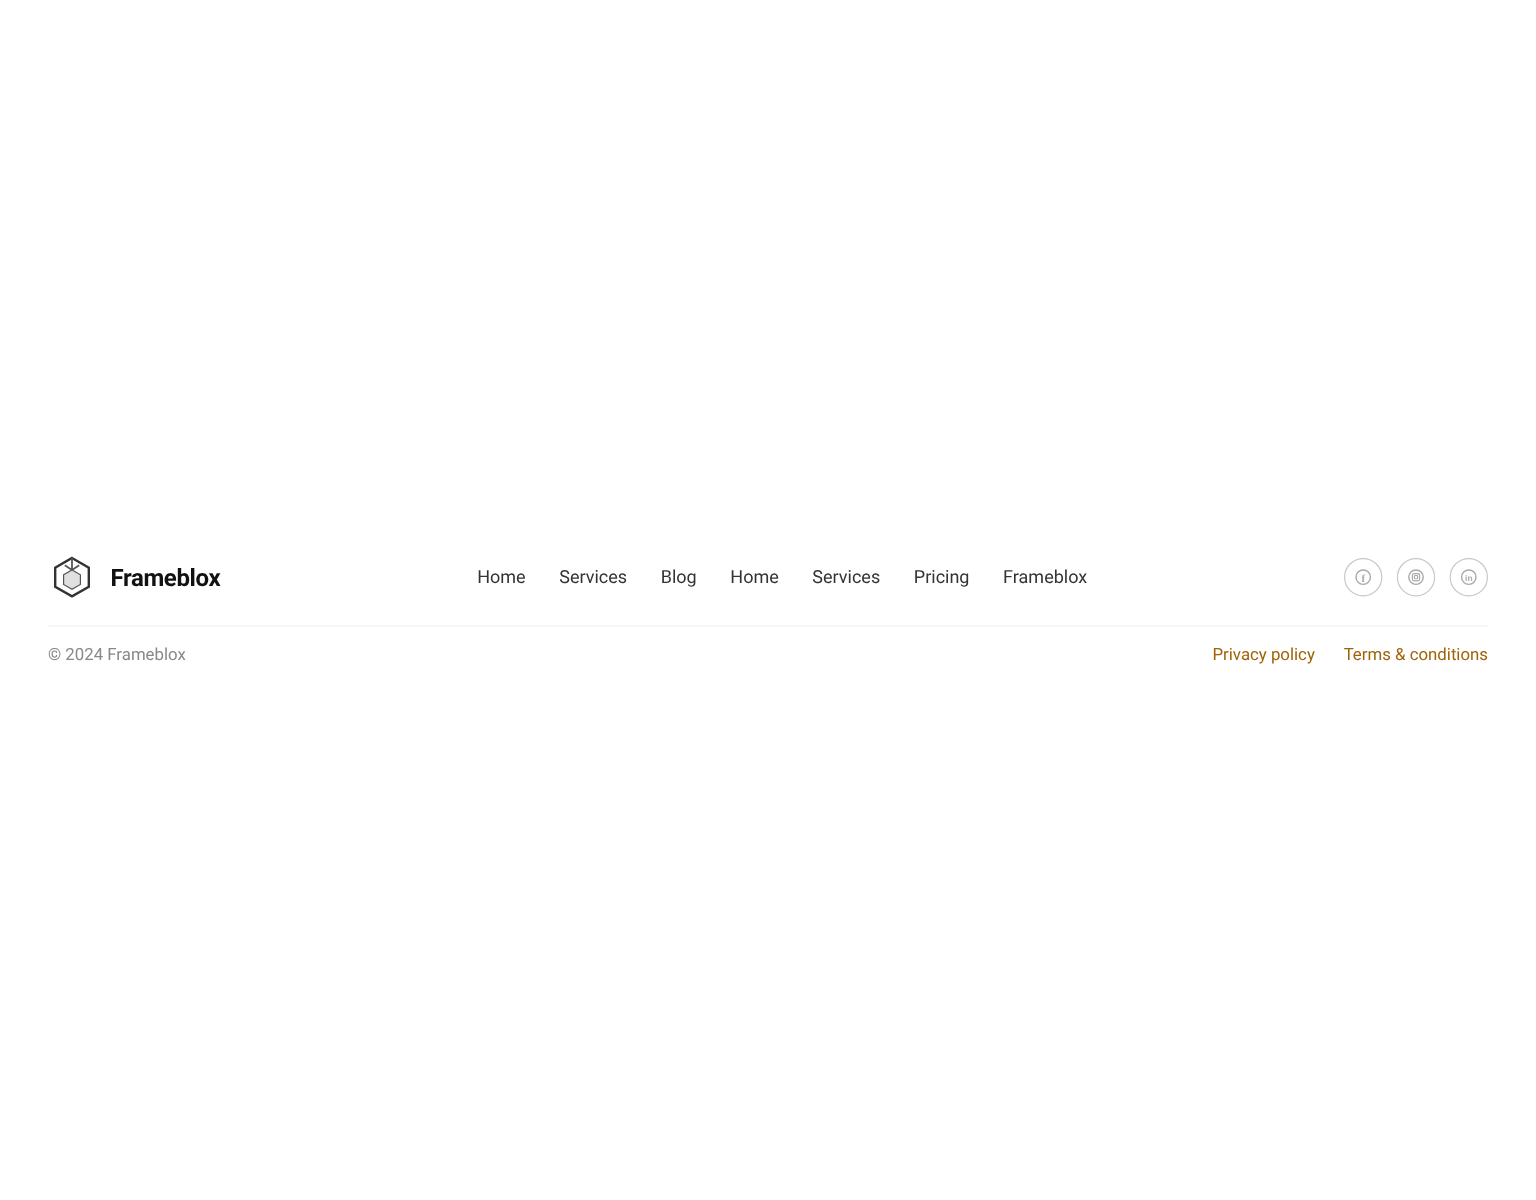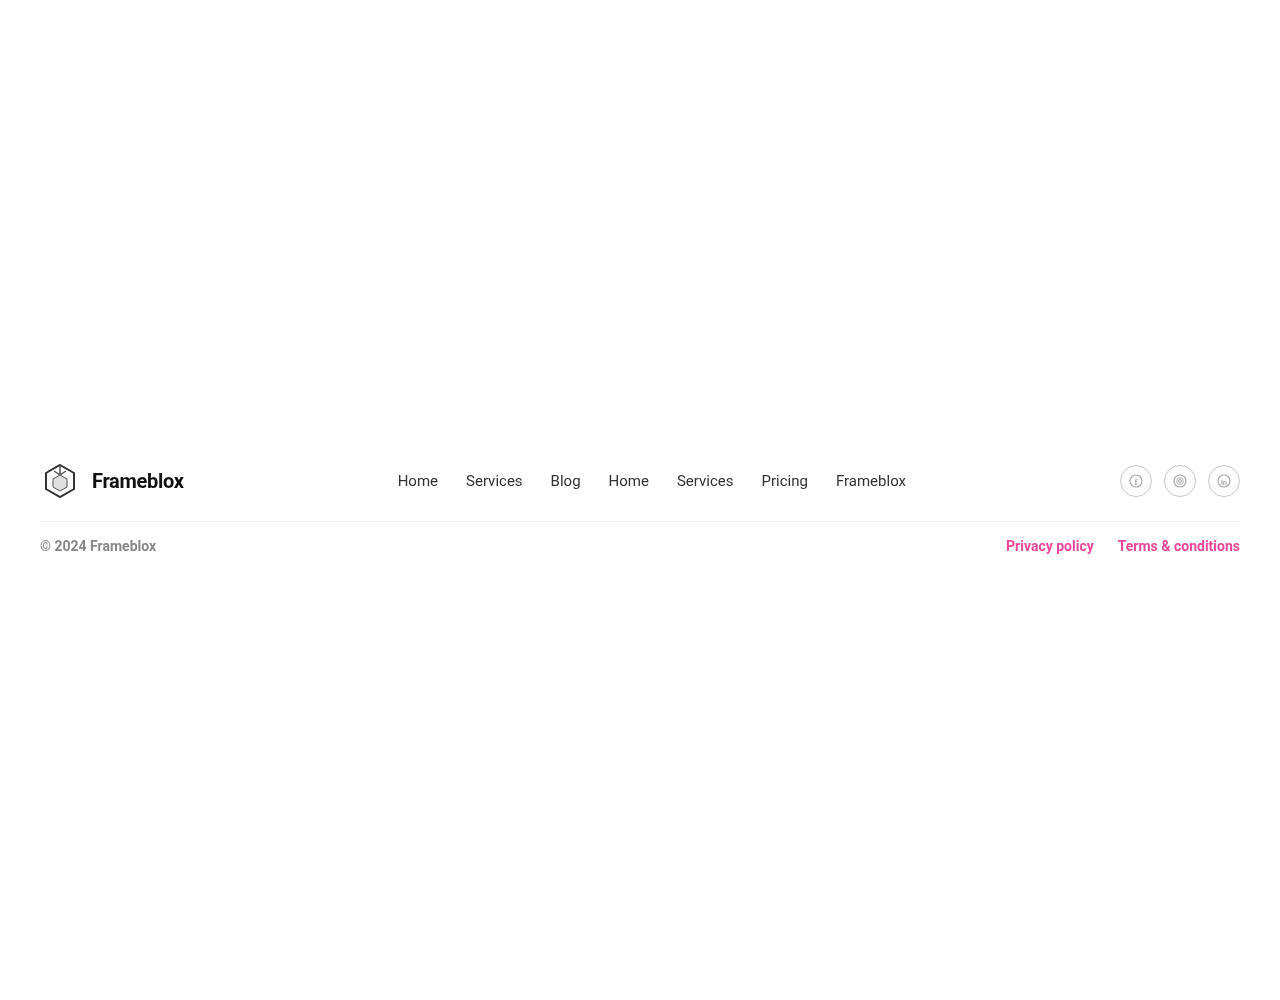--- a/index.html
+++ b/index.html
@@ -80,37 +80,36 @@
       color: #aaaaaa;
       font-size: 14px;
       cursor: pointer;
     }
 
     .footer-bottom {
       display: flex;
       align-items: center;
       justify-content: space-between;
       padding: 16px 0;
-      font-weight: bold;
     }
 
     .copyright {
       font-size: 14px;
       color: #888888;
     }
 
     .legal-links {
       display: flex;
       align-items: center;
       gap: 24px;
     }
 
     .legal-link {
       font-size: 14px;
-      color: #ec4899;
+      color: #a16207;
       text-decoration: none;
       cursor: pointer;
     }
   </style>
 </head>
 <body>
 
 <div class="footer">
   <div class="footer-main">
 

